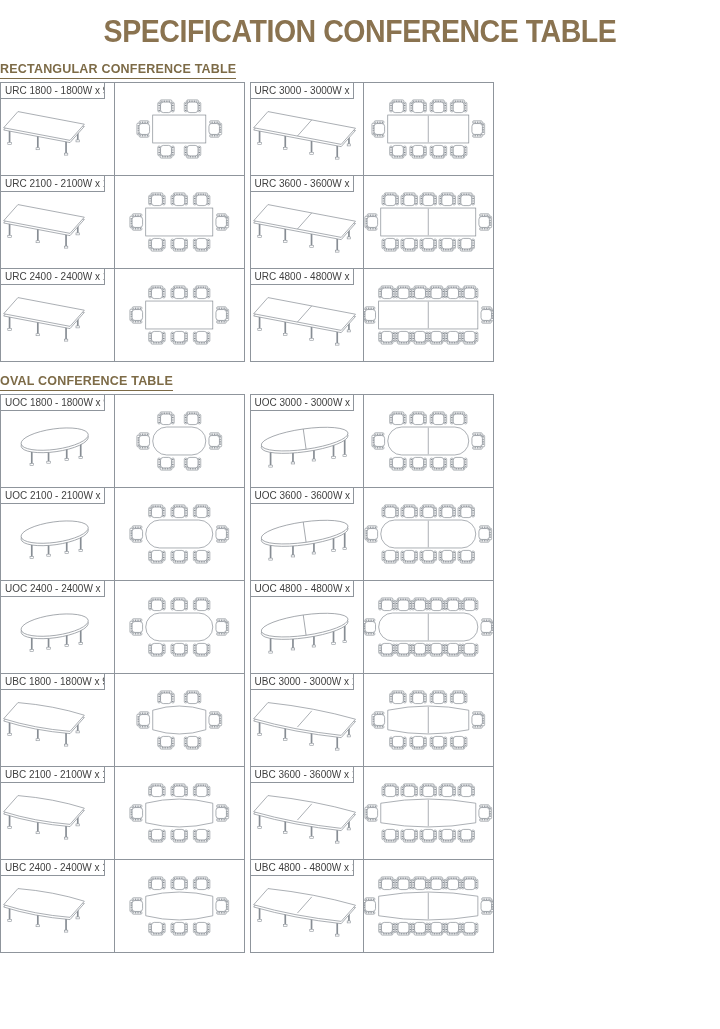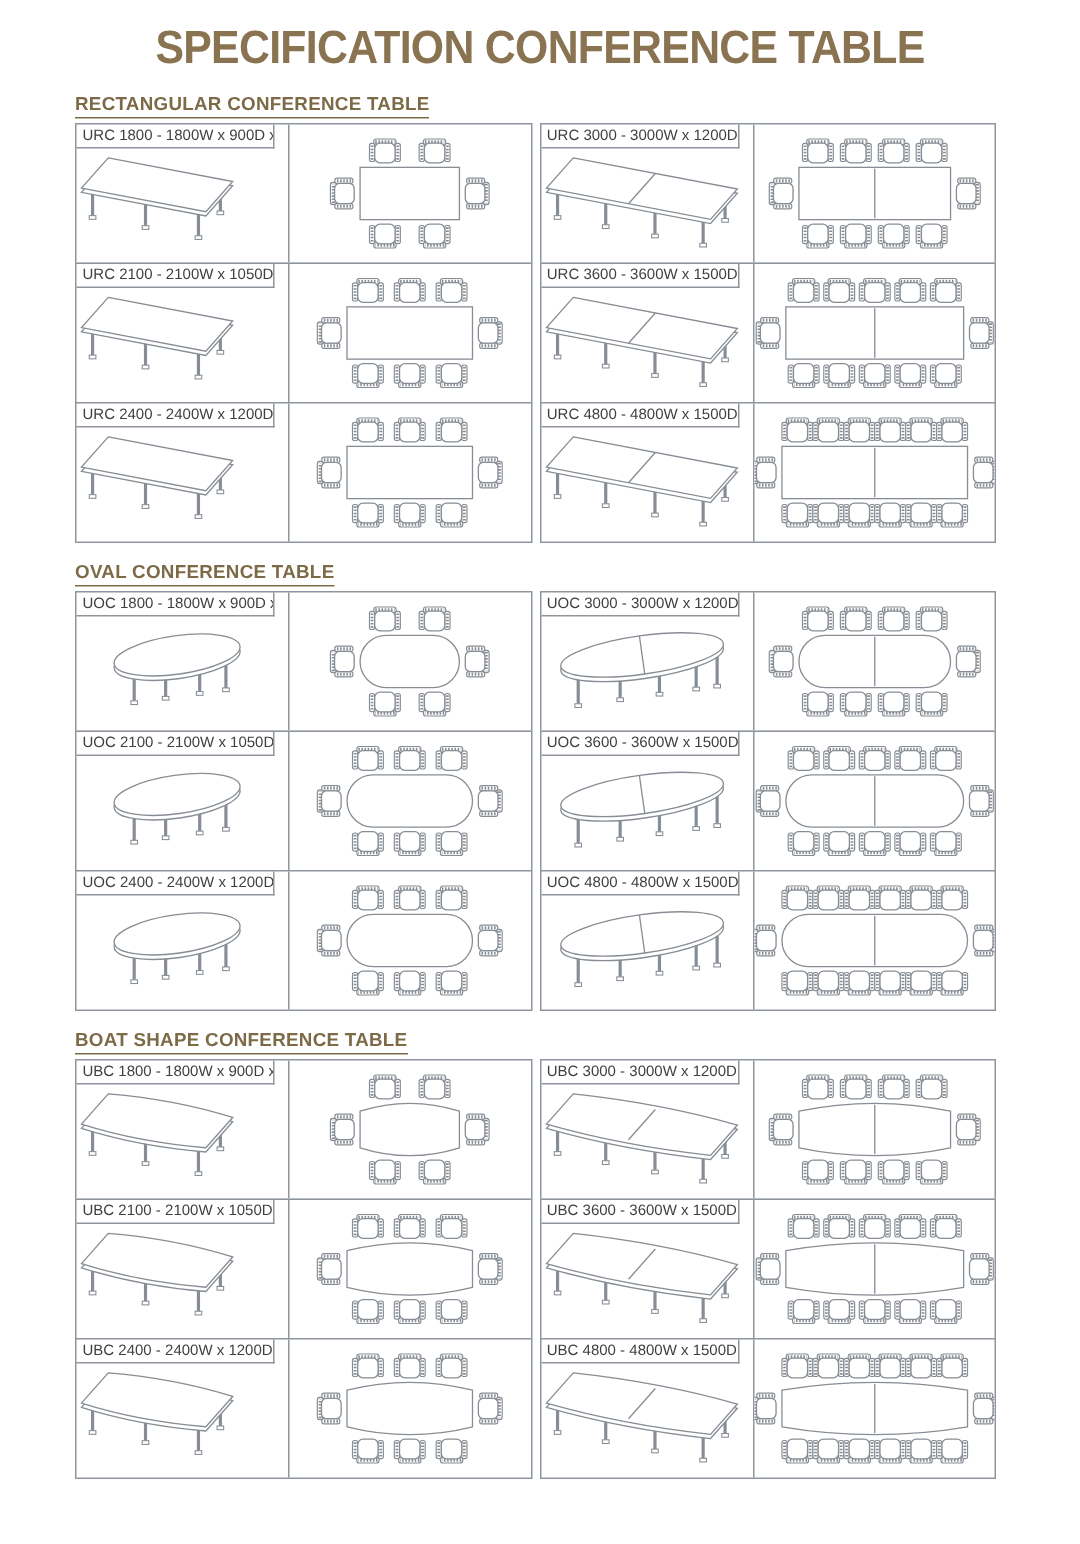--- a/index.html
+++ b/index.html
@@ -1,20 +1,20 @@
 <!DOCTYPE html>
 <html><head>
 <meta charset="utf-8">
 <style>
   html,body{margin:0;padding:0;background:#ffffff;}
   body{width:720px;height:1029px;font-family:"Liberation Sans",sans-serif;overflow:hidden;}
   .page{position:relative;width:720px;height:1029px;background:#fff;}
   .title{margin:14px 0 0 0;text-align:center;font-size:31px;font-weight:bold;
          letter-spacing:-0.5px;color:#8a7350;transform:scaleX(0.92);transform-origin:center;}
-  .content{margin-left:50px;width:614px;}
+  .content{width:494px;}
   .sec-title{display:inline-block;margin:12px 0 4px 0;font-size:12.5px;line-height:15px;
              font-weight:bold;color:#7d6b47;letter-spacing:0.2px;
              border-bottom:1.5px solid #7d6b47;padding-bottom:1px;}
   .sec-block{display:block;}
   .grid{display:grid;grid-template-columns:1fr 1fr;column-gap:5px;}
   .cell{border:1px solid #8f959c;height:94px;display:flex;margin-top:-1px;background:#fff;box-sizing:border-box;}
   .cell-left{width:47%;border-right:1px solid #8f959c;display:flex;flex-direction:column;box-sizing:border-box;}
   .label{border-bottom:1px solid #8f959c;border-right:1px solid #8f959c;margin-right:9px;
          font-size:10px;line-height:12px;color:#3f3f3f;padding:2px 2px 1px 4px;white-space:nowrap;overflow:hidden;}
   .iso{flex:1;min-height:0;}
@@ -1416,21 +1416,21 @@
                   <rect x="-11.8" y="-8.8" width="4" height="13.8" rx="1.6" fill="#fff" stroke="#878d94" stroke-width="0.9"></rect>
                   <line x1="-9.8" y1="-7.2" x2="-9.8" y2="3.6" stroke="#878d94" stroke-width="2.2" stroke-dasharray="1.2 1.2"></line>
                   <rect x="7.8" y="-8.8" width="4" height="13.8" rx="1.6" fill="#fff" stroke="#878d94" stroke-width="0.9"></rect>
                   <line x1="9.8" y1="-7.2" x2="9.8" y2="3.6" stroke="#878d94" stroke-width="2.2" stroke-dasharray="1.2 1.2"></line>
                   <rect x="-7.8" y="-9" width="15.6" height="15" rx="4" fill="#fff" stroke="#878d94" stroke-width="1"></rect>
                 </g>
               </svg>
             </div>
           </div>
         </div></div>
-      <div class="sec-block"><h2 class="sec-title">BOAT SHAPE CONFERENCE TABLE</h2><div class="grid">
+      <div class="sec-block"><div class="grid">
           <div class="cell">
             <div class="cell-left">
               <div class="label">UBC 1800 - 1800W x 900D x 750H</div>
               <div class="iso">
                 <svg viewBox="0 0 160 84">
                   <line x1="12.14" y1="28.65" x2="12.14" y2="49.65" stroke="#878d94" stroke-width="2.4"></line>
                   <rect x="9.64" y="49.65" width="5" height="2.8" fill="#fff" stroke="#878d94" stroke-width="0.8"></rect>
                   <line x1="52.14" y1="36.25" x2="52.14" y2="57.25" stroke="#878d94" stroke-width="2.4"></line>
                   <rect x="49.64" y="57.25" width="5" height="2.8" fill="#fff" stroke="#878d94" stroke-width="0.8"></rect>
                   <line x1="92.14" y1="43.85" x2="92.14" y2="64.85" stroke="#878d94" stroke-width="2.4"></line>

